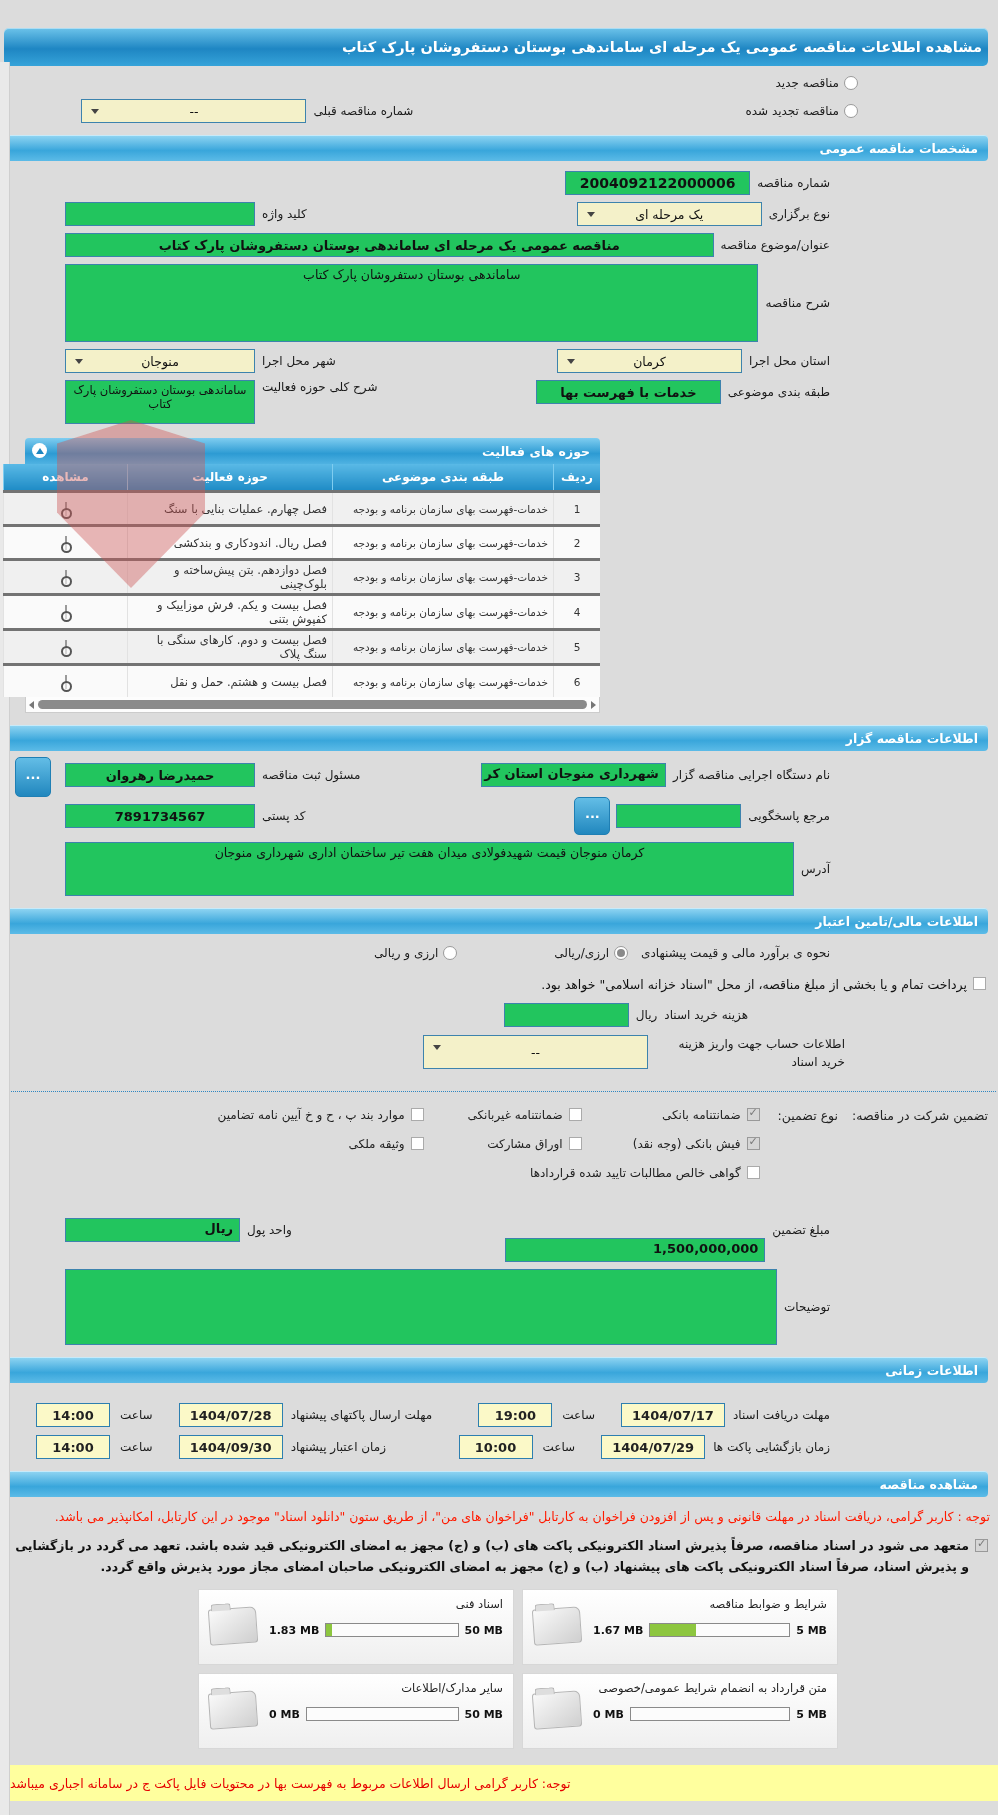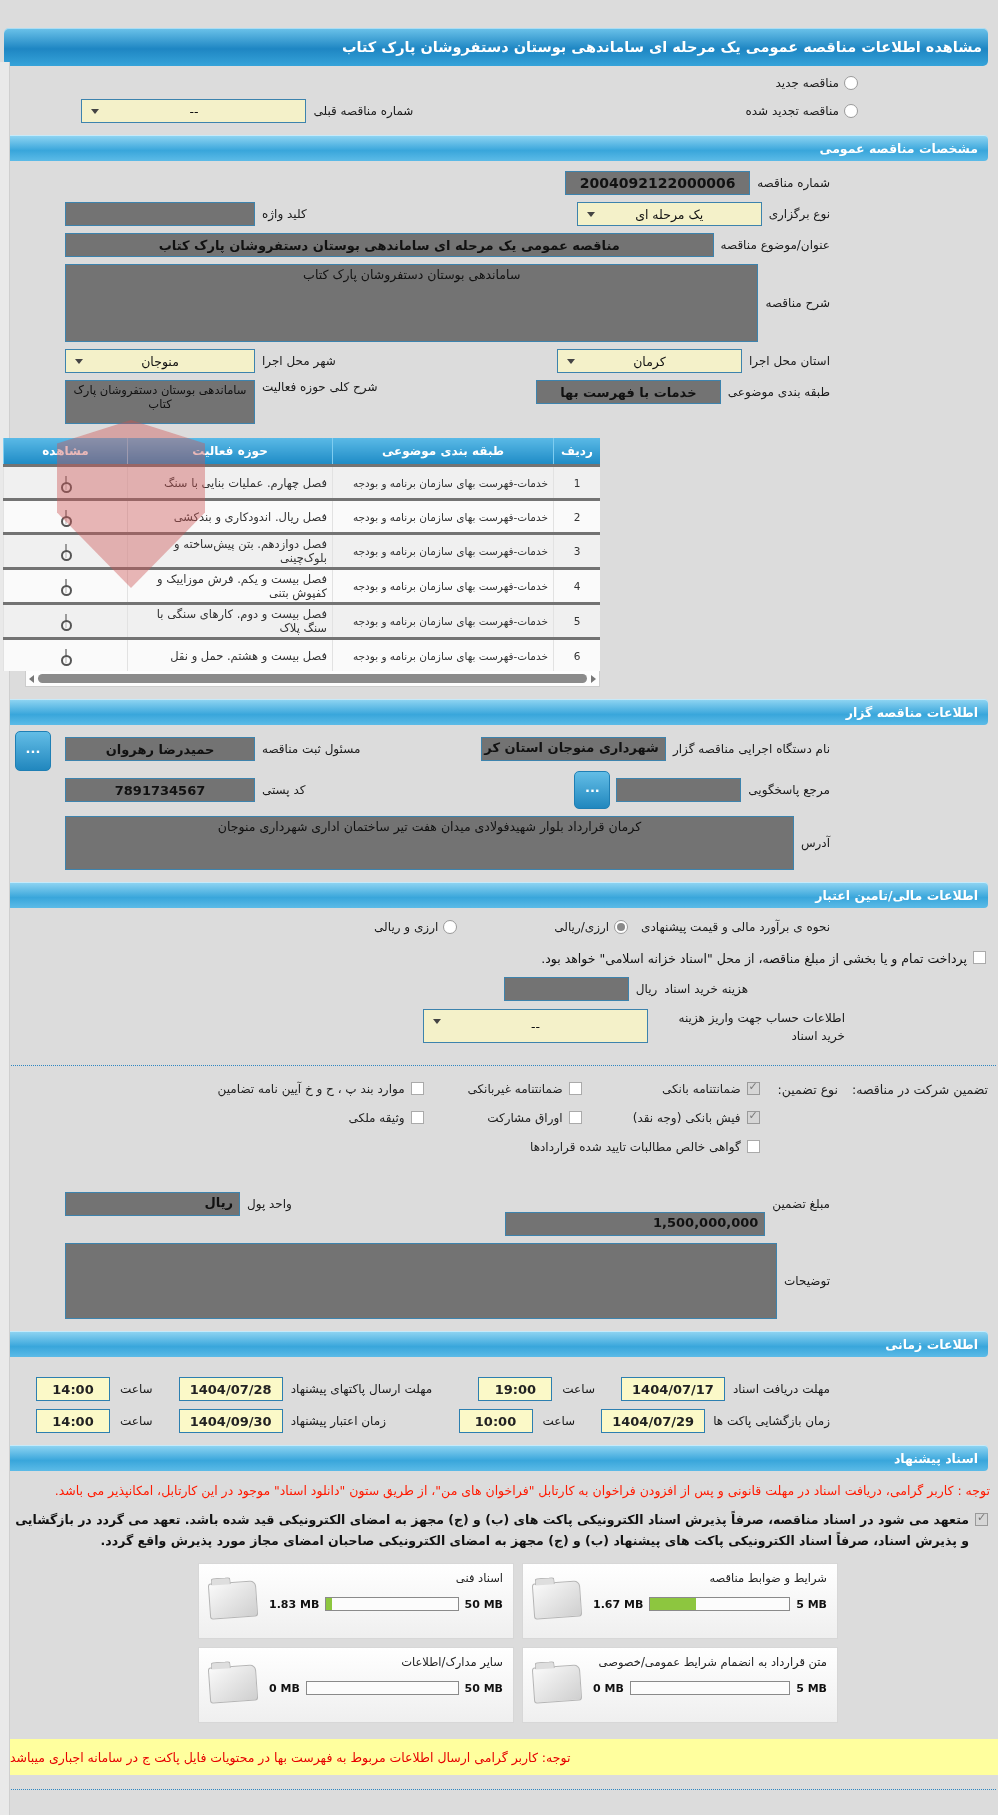--- a/index.html
+++ b/index.html
@@ -28,21 +28,21 @@
   }
   
   .form{padding:0 168px 0 65px;}
   .frow{display:flex;align-items:center;margin-top:7px;}
   .frow.between{justify-content:space-between;}
   .frow.top{align-items:flex-start;}
   .pair{display:flex;align-items:center;}
   .pair.top{align-items:flex-start;}
   .lbl{white-space:nowrap;margin-left:7px;font-size:12px;color:#1a1a1a;}
   .fld{
-    background:#737373;border:1px solid #3d83ad;height:24px;box-sizing:border-box;
+    background:#22c55e;border:1px solid #3d83ad;height:24px;box-sizing:border-box;
     font-family:inherit;font-size:12.5px;padding:2px 6px;color:#111;
   }
   input.fld{outline:none;}
   .fld.c{display:flex;align-items:center;justify-content:center;text-align:center;}
   .fld.b{font-weight:bold;font-size:13px;}
   .fld.num{direction:ltr;}
   .sel{position:relative;background:#f4f1c9;display:flex;align-items:center;justify-content:center;}
   .sel::after{content:"";position:absolute;left:9px;top:9px;border-left:4px solid transparent;border-right:4px solid transparent;border-top:5px solid #444;}
   .area{height:auto;display:block;}
   .w185{width:185px;}.w190{width:190px;}.w125{width:125px;}.w175{width:175px;}.w225{width:225px;}.w260{width:260px;margin-top:40px;}
@@ -192,20 +192,26 @@
       <div class="fld c b w185">خدمات با فهرست بها</div>
     </div>
     <div class="pair top">
       <span class="lbl">شرح کلی حوزه فعالیت</span>
       <div class="fld area w190" style="height:44px;text-align:center;font-size:11.5px;box-sizing:border-box;">ساماندهی بوستان دستفروشان پارک کتاب</div>
     </div>
   </div>
 </div>
 
 <div class="activity">
+  <div class="panelhdr">
+    <span>حوزه های فعالیت</span>
+    <span class="collapse">
+        <i></i>
+      </span>
+  </div>
   <table class="tbl">
     <thead>
       <tr>
         <th class="col-no">ردیف</th>
         <th class="col-cat">طبقه بندی موضوعی</th>
         <th class="col-field">حوزه فعالیت</th>
         <th class="col-view">مشاهده</th>
       </tr>
     </thead>
     <tbody>
@@ -277,21 +283,21 @@
       <input class="fld w125" value="" style="">
       <div class="dots sm" style="margin-right:6px;">...</div>
     </div>
     <div class="pair">
       <span class="lbl">کد پستی</span>
       <div class="fld c b num w190">7891734567</div>
     </div>
   </div>
   <div class="frow">
     <span class="lbl">آدرس</span>
-    <div class="fld area grow" style="height:54px;text-align:center;">کرمان قرارداد بلوار شهیدفولادی میدان هفت تیر ساختمان اداری شهرداری منوجان</div>
+    <div class="fld area grow" style="height:54px;text-align:center;">کرمان منوجان قیمت شهیدفولادی میدان هفت تیر ساختمان اداری شهرداری منوجان</div>
   </div>
 </div>
 
 <div class="secbar">اطلاعات مالی/تامین اعتبار</div>
 <div class="form" style="padding-left:20px;">
   <div class="frow" style="margin-top:12px;">
     <span class="lbl">نحوه ی برآورد مالی و قیمت پیشنهادی</span>
     <span class="rad checked" style="margin-right:6px;"></span>
     <span class="lbl">ارزی/ریالی</span>
     <span class="rad" style="margin-right:90px;"></span>
@@ -394,21 +400,21 @@
     </div>
     <div class="shalf">
       <span class="lbl">زمان اعتبار پیشنهاد</span>
       <div class="dtbox">1404/09/30</div>
       <span class="lbl sa">ساعت</span>
       <div class="dtbox t">14:00</div>
     </div>
   </div>
 </div>
 
-<div class="secbar">اسناد پیشنهاد</div>
+<div class="secbar">مشاهده مناقصه</div>
 <p class="rednote">توجه : کاربر گرامی، دریافت اسناد در مهلت قانونی و پس از افزودن فراخوان به کارتابل "فراخوان های من"، از طریق ستون "دانلود اسناد" موجود در این کارتابل، امکانپذیر می باشد.</p>
 <div class="commit">
   <span class="cb checked" style="margin-top:4px;"></span>
   <p>متعهد می شود در اسناد مناقصه، صرفاً پذیرش اسناد الکترونیکی پاکت های (ب) و (ج) مجهز به امضای الکترونیکی قید شده باشد. تعهد می گردد در بازگشایی و پذیرش اسناد، صرفاً اسناد الکترونیکی پاکت های پیشنهاد (ب) و (ج) مجهز به امضای الکترونیکی صاحبان امضای مجاز مورد پذیرش واقع گردد.</p>
 </div>
 <div class="files">
   <div class="fbox">
     <div class="folder"></div>
     <div class="fmain">
       <div class="ftitle">شرایط و ضوابط مناقصه</div>

